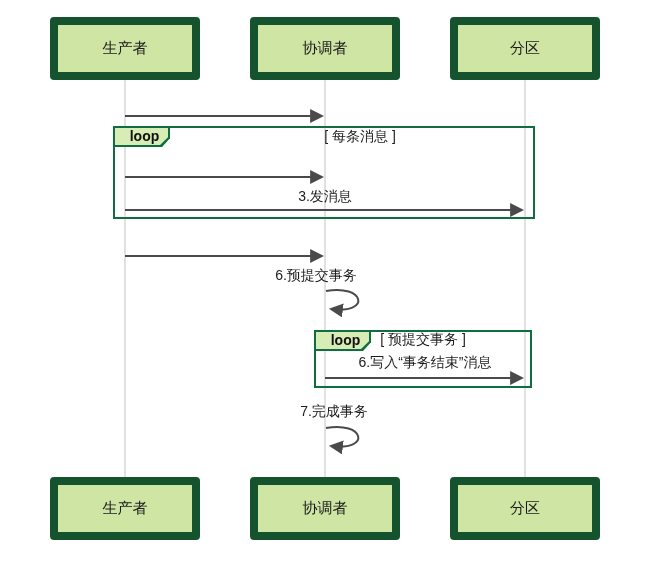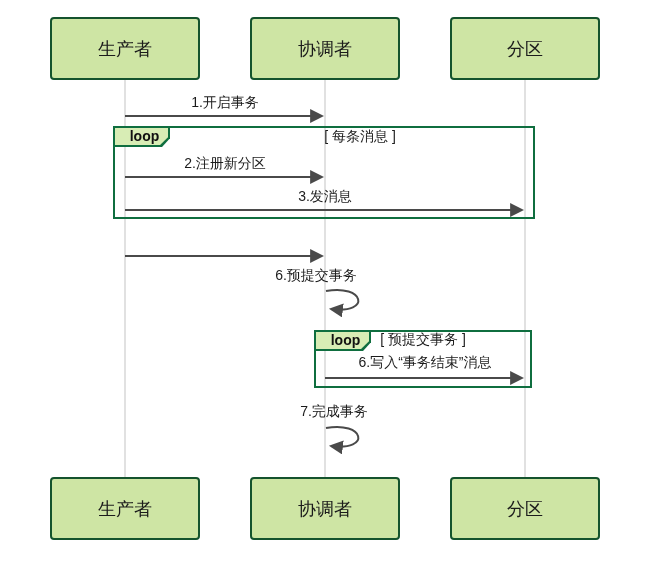--- a/index.html
+++ b/index.html
@@ -15,25 +15,25 @@
     position:absolute;
     top:80px; height:398px; width:2px;
     background:#e1e1e1;
     z-index:1;
   }
   svg.wires { position:absolute; left:0; top:0; z-index:3; pointer-events:none; }
   .actor-box {
     position:absolute;
     width:150px; height:63px;
     background:#cee5a4;
-    border:2px solid #14532d;
+    border:8px solid #14532d;
     border-radius:4px;
     box-sizing:border-box;
     display:flex; align-items:center; justify-content:center;
-    font-size:18px;
+    font-size:15px;
     z-index:5;
   }
   .loop-frame {
     position:absolute;
     border:2px solid #0f6e3f;
     box-sizing:border-box;
     z-index:2;
     background:transparent;
   }
   .loop-tab { position:absolute; width:57px; height:21px; z-index:4; }
@@ -99,22 +99,20 @@
       <line x1="125" y1="116" x2="322" y2="116" marker-end="url(#ah)"></line>
       <line x1="125" y1="177" x2="322" y2="177" marker-end="url(#ah)"></line>
       <line x1="125" y1="210" x2="522" y2="210" marker-end="url(#ah)"></line>
       <line x1="125" y1="256" x2="322" y2="256" marker-end="url(#ah)"></line>
       <line x1="325" y1="378" x2="522" y2="378" marker-end="url(#ah)"></line>
       <path d="M326,291 C364,284 372,314 331,309" marker-end="url(#ah)"></path>
       <path d="M326,428 C364,421 372,451 331,446" marker-end="url(#ah)"></path>
     </g>
   </svg>
 
-  <div class="msg-label" style="left:125px; width:200px; top:94px;">1.开启事务</div>
-  <div class="msg-label" style="left:125px; width:200px; top:155px;">2.注册新分区</div>
   <div class="msg-label" style="left:125px; width:400px; top:188px;">3.发消息</div>
   <div class="msg-label" style="left:216px; width:200px; top:267px;">6.预提交事务</div>
   <div class="msg-label" style="left:325px; width:200px; top:354px;">6.写入“事务结束”消息</div>
   <div class="msg-label" style="left:234px; width:200px; top:403px;">7.完成事务</div>
 
   <div class="actor-box" style="left:50px; top:17px;">
     <span>生产者</span>
   </div>
   <div class="actor-box" style="left:250px; top:17px;">
     <span>协调者</span>

